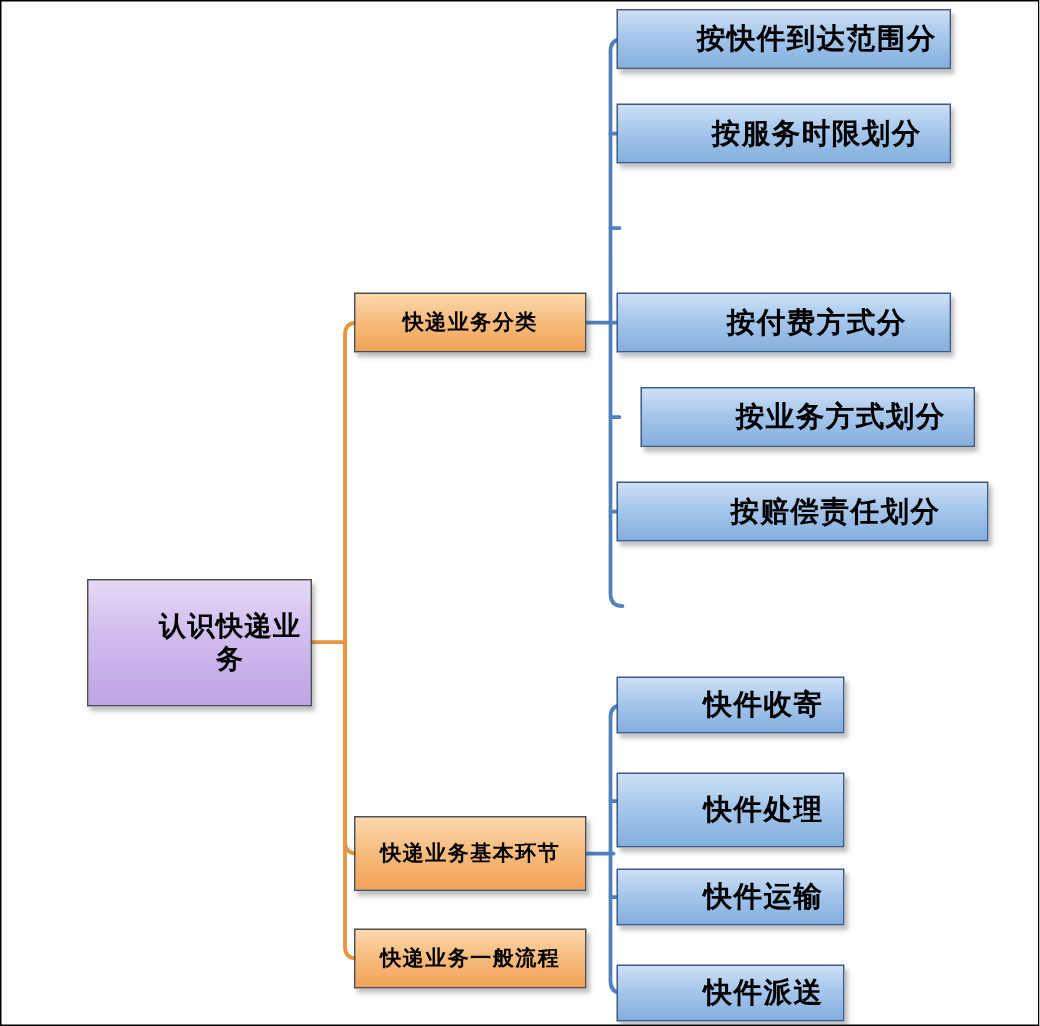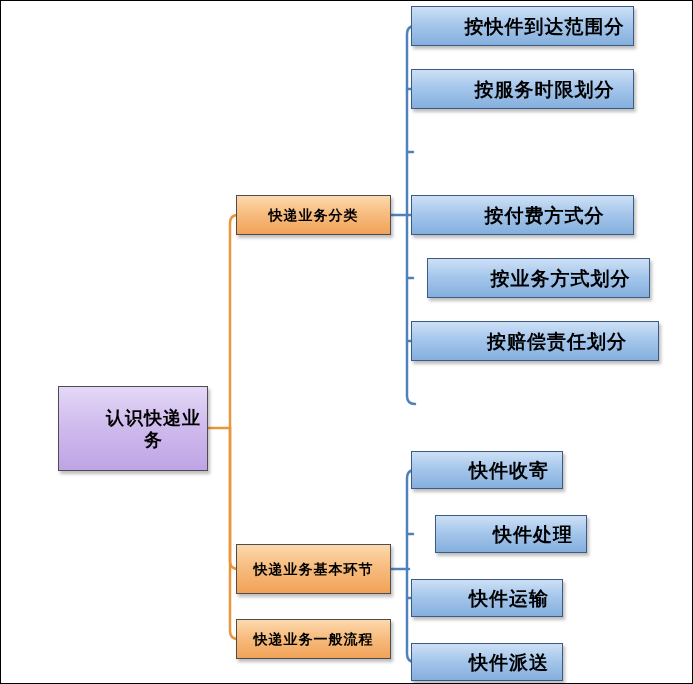--- a/index.html
+++ b/index.html
@@ -96,17 +96,17 @@
 
   <div class="node branch" style="left:235px; top:618px; width:155px; height:40px;">快递业务一般流程</div>
 
   <div class="node leaf" style="left:410px; top:5px;   width:223px; height:40px;">按快件到达范围分</div>
   <div class="node leaf" style="left:410px; top:68px;  width:223px; height:40px;text-align:center;">按服务时限划分</div>
   <div class="node leaf" style="left:410px; top:194px; width:223px; height:40px;">按付费方式分</div>
   <div class="node leaf" style="left:410px; top:257px; width:223px; height:40px;margin-left:16px;">按业务方式划分</div>
   <div class="node leaf" style="left:410px; top:320px; width:248px; height:40px;">按赔偿责任划分</div>
 
   <div class="node leaf" style="left:410px; top:450px; width:152px; height:38px;">快件收寄</div>
-  <div class="node leaf" style="left:410px; top:514px; width:152px; height:38px;margin-left:24px;">快件处理</div>
+  <div class="node leaf" style="left:410px; top:514px; width:152px; height:50px;">快件处理</div>
   <div class="node leaf" style="left:410px; top:578px; width:152px; height:38px;">快件运输</div>
   <div class="node leaf" style="left:410px; top:642px; width:152px; height:38px;">快件派送</div>
 
 </div>
 
 </body></html>

